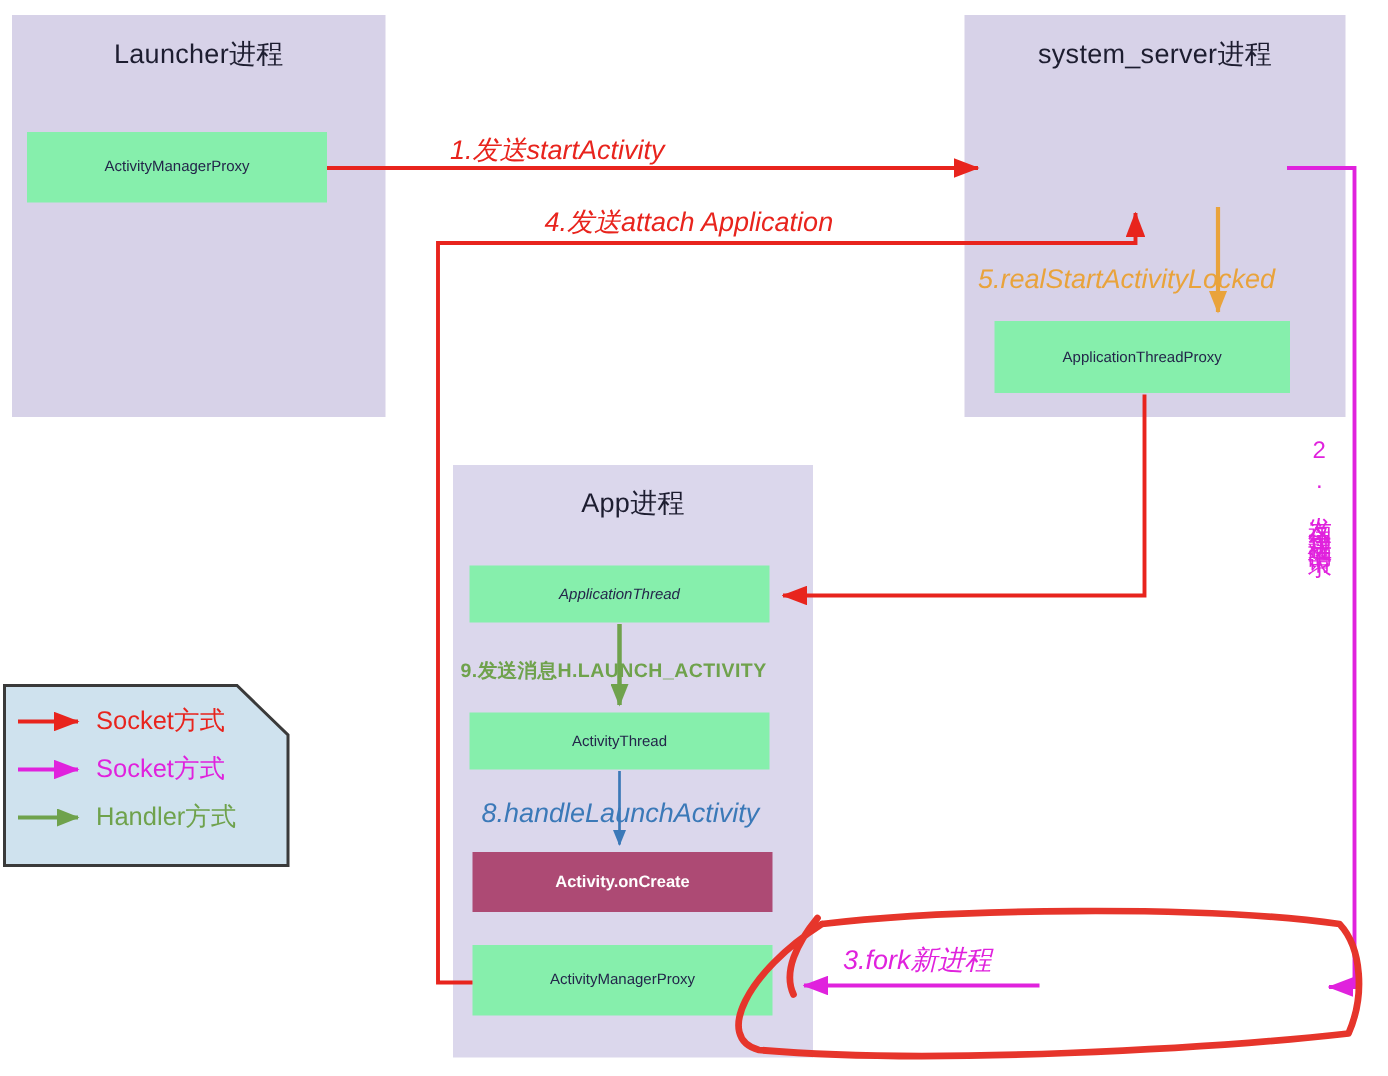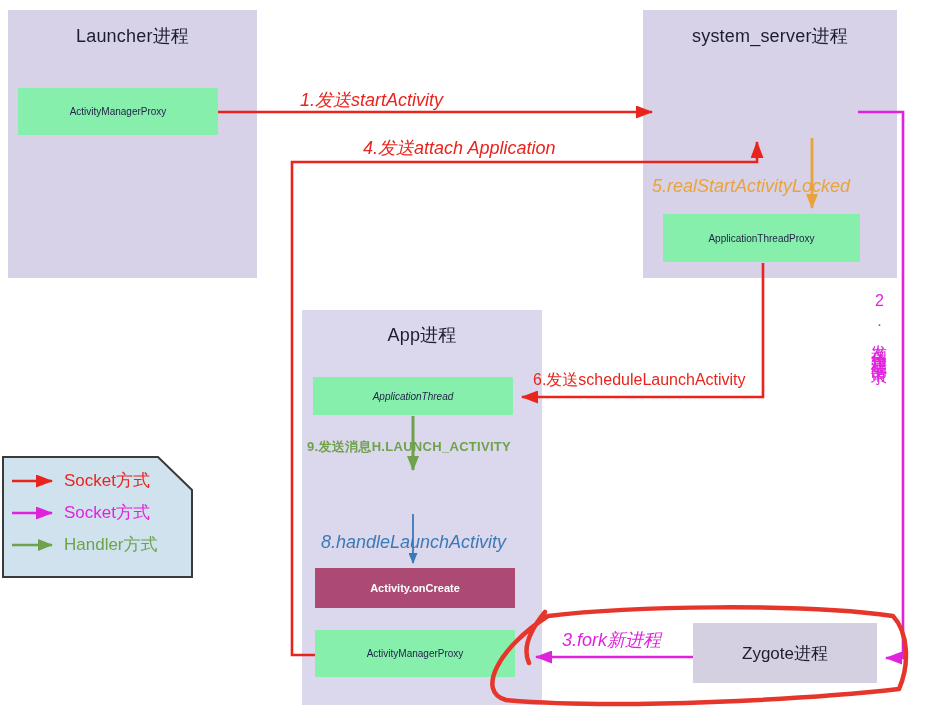--- a/index.html
+++ b/index.html
@@ -47,24 +47,24 @@
 
   <div class="pbox pbox-fill" style="left:643px;top:10px;width:242px;height:268px;">
     <div class="pbox-title" style="top:14px;">system_server进程</div>
   </div>
   <div class="node" style="left:663px;top:214px;width:197px;height:48px;">ApplicationThreadProxy</div>
 
   <div class="pbox" style="left:302px;top:310px;width:240px;height:395px;background:#dbd7ec;">
     <div class="pbox-title" style="top:13px;">App进程</div>
   </div>
   <div class="node" style="left:313px;top:377px;width:200px;height:38px;font-style:italic;">ApplicationThread</div>
+  <div class="node" style="left:313px;top:475px;width:200px;height:38px;">ActivityThread</div>
   <div class="node node-oncreate" style="left:315px;top:568px;width:200px;height:40px;">Activity.onCreate</div>
   <div class="node" style="left:315px;top:630px;width:200px;height:47px;">ActivityManagerProxy</div>
 
-  <div class="node node-light" style="left:693px;top:623px;width:184px;height:60px;">Zygote进程</div>
 
   <svg class="overlay" width="925" height="717" viewBox="0 0 925 717">
     <defs>
       <marker id="mred" markerUnits="userSpaceOnUse" markerWidth="17" markerHeight="13" refX="16" refY="6.5" orient="auto">
           <path d="M0,0 L17,6.5 L0,13 Z" fill="#e8241d"></path>
         </marker>
       <marker id="mmag" markerUnits="userSpaceOnUse" markerWidth="17" markerHeight="13" refX="16" refY="6.5" orient="auto">
           <path d="M0,0 L17,6.5 L0,13 Z" fill="#e022dd"></path>
         </marker>
       <marker id="morange" markerUnits="userSpaceOnUse" markerWidth="15" markerHeight="12" refX="14" refY="6" orient="auto">
@@ -100,21 +100,20 @@
     <path d="M693 657 H536" fill="none" stroke="#e022dd" stroke-width="2.6" marker-end="url(#mmag)"></path>
 
     <path d="M548 616 C 630 606, 800 603, 893 616 C 908 632, 910 664, 899 689
              C 810 699, 620 710, 506 700 C 476 692, 498 648, 548 616
              M545 612 C 531 629, 522 648, 529 663" fill="none" stroke="#e6352b" stroke-width="4.5" stroke-linecap="round" stroke-linejoin="round"></path>
   </svg>
 
   <div class="flabel c-red f17" style="left:300px;top:88px;">1.发送startActivity</div>
   <div class="flabel c-red f17" style="left:363px;top:136px;">4.发送attach Application</div>
   <div class="flabel c-orange f17" style="left:652px;top:176px;">5.realStartActivityLocked</div>
-  <div class="flabel c-red f16" style="left:533px;top:370px;">6.发送scheduleLaunchActivity</div>
   <div class="flabel c-green f13b" style="left:307px;top:438px;">9.发送消息H.LAUNCH_ACTIVITY</div>
   <div class="flabel c-blue f17" style="left:321px;top:532px;">8.handleLaunchActivity</div>
   <div class="flabel c-magenta f17" style="left:562px;top:628px;">3.fork新进程</div>
   <div class="flabel c-magenta v-label" style="left:868px;top:292px;height:180px;">2.发送创建进程的请求</div>
 
   <div class="legend-label c-red" style="left:64px;top:469px;">Socket方式</div>
   <div class="legend-label c-magenta" style="left:64px;top:501px;">Socket方式</div>
   <div class="legend-label c-green" style="left:64px;top:533px;">Handler方式</div>
 
 </div>

